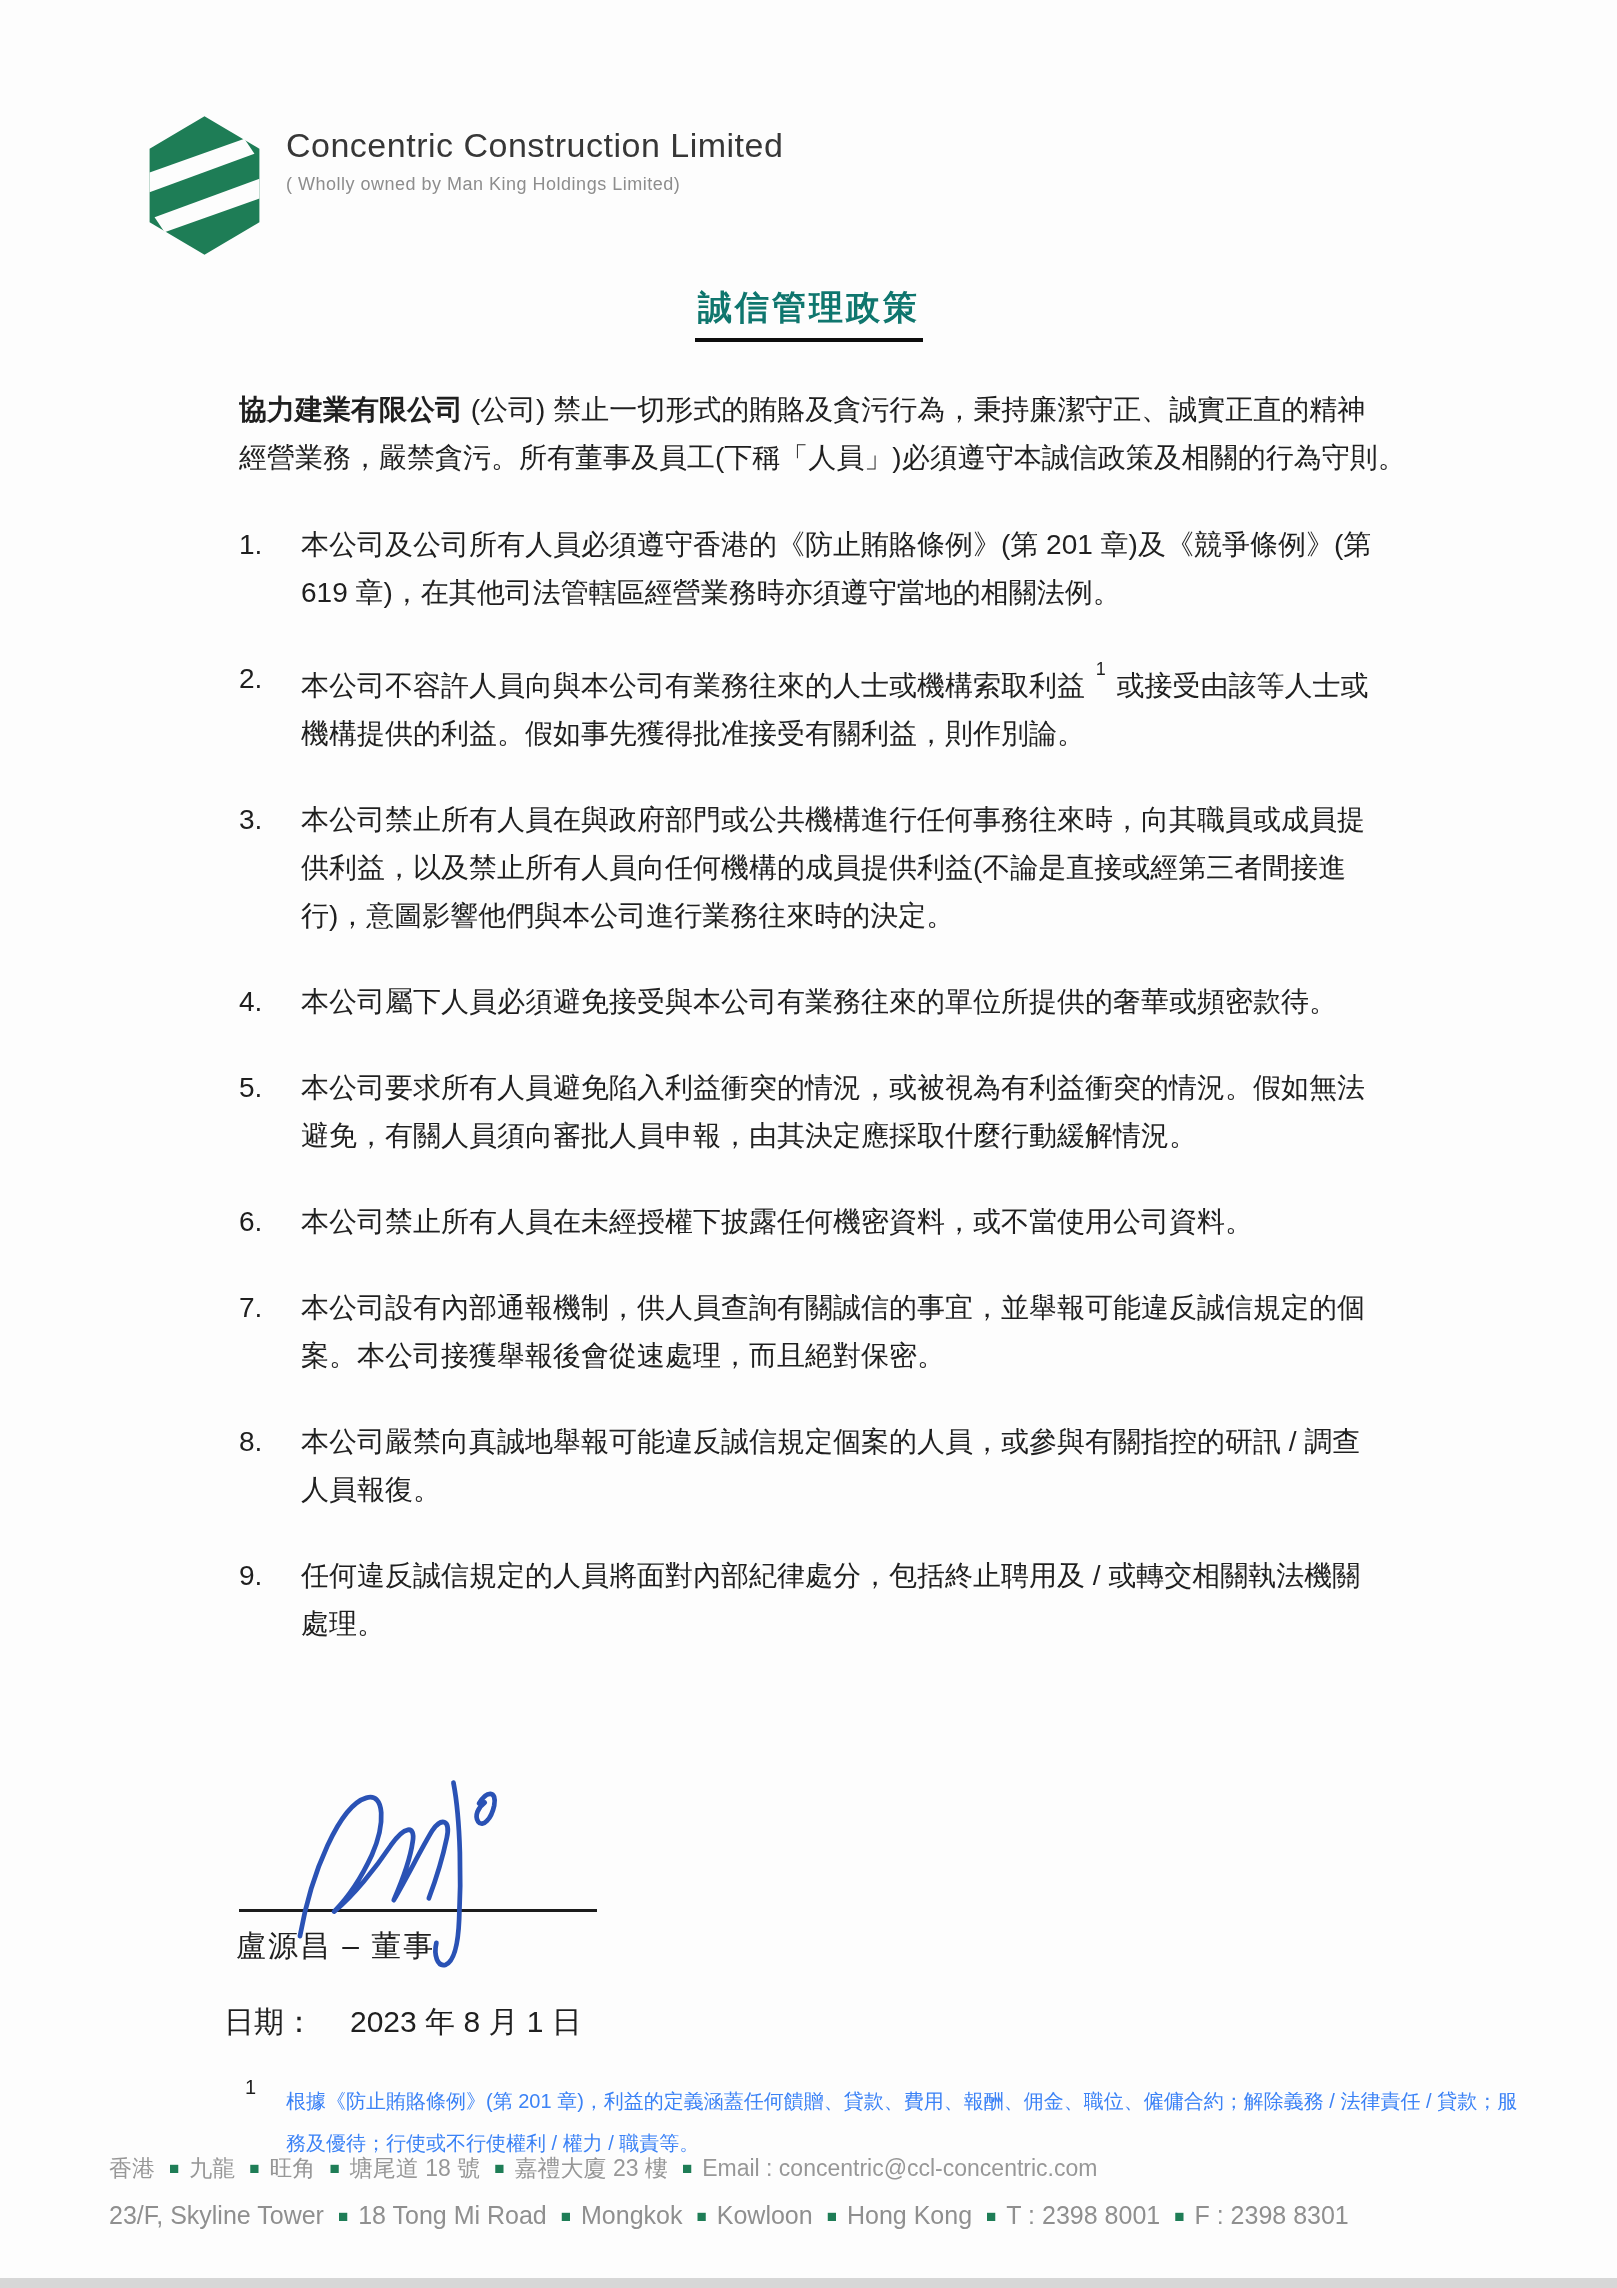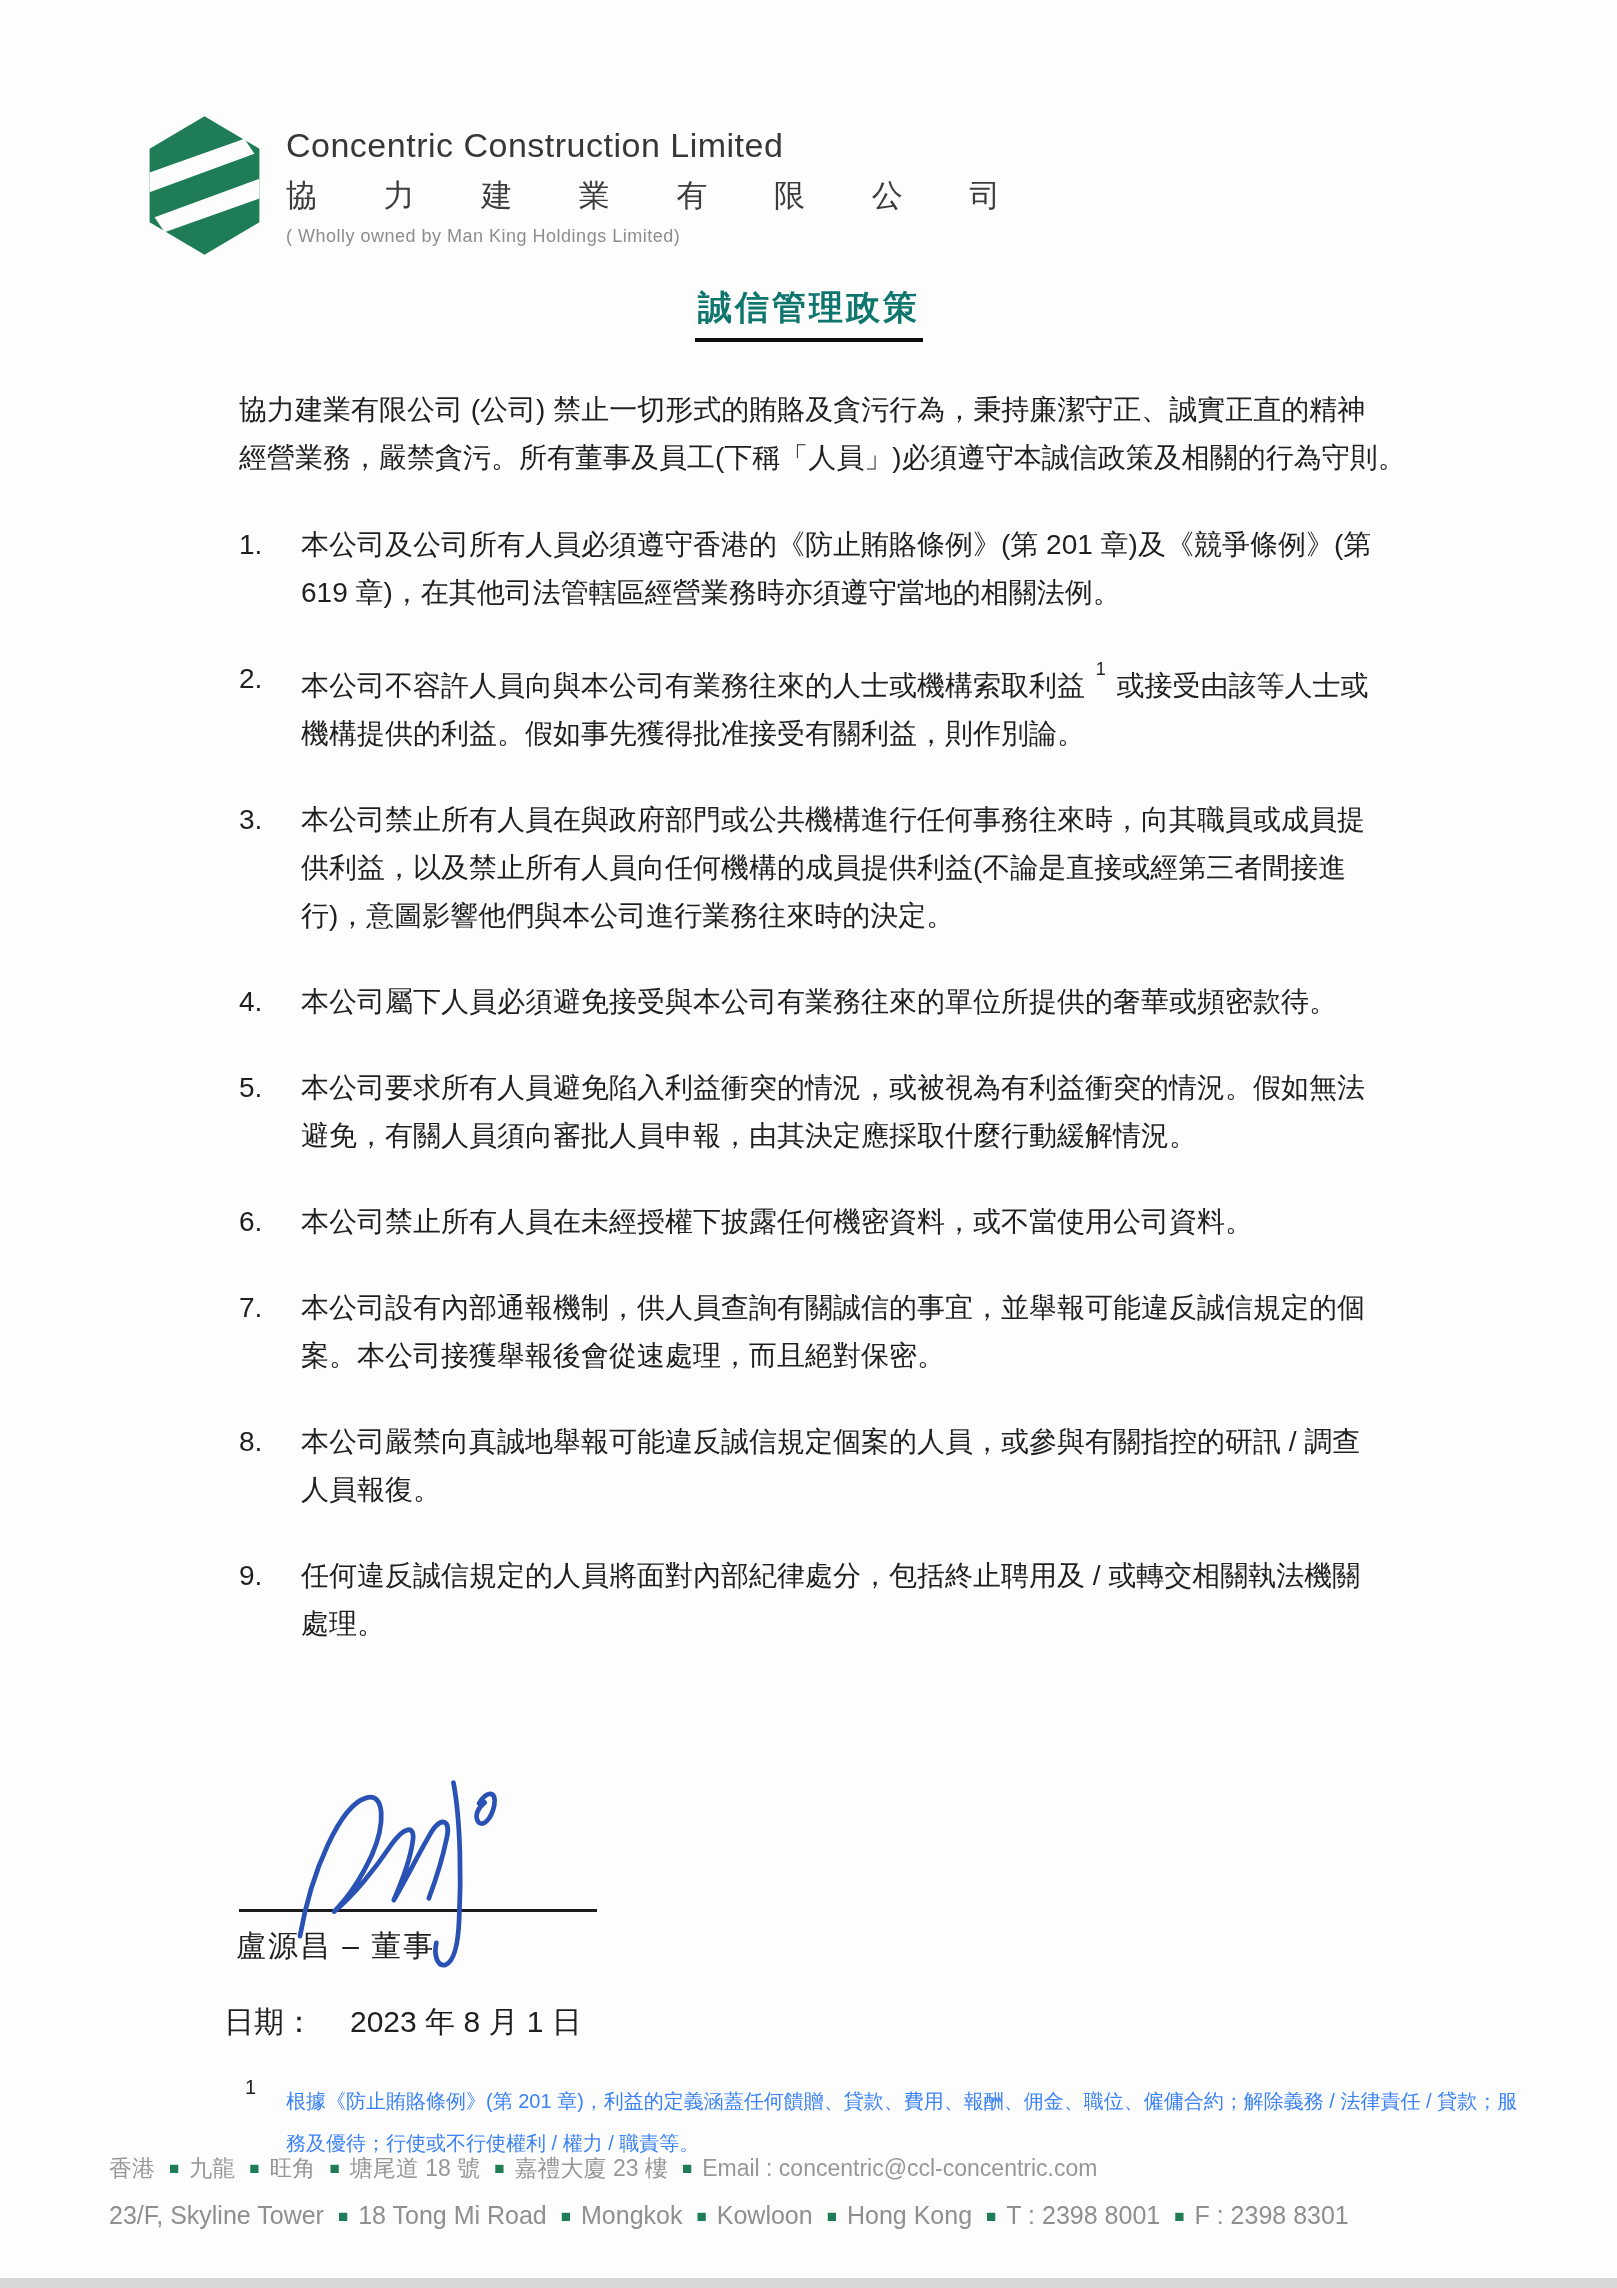--- a/index.html
+++ b/index.html
@@ -14,21 +14,21 @@
   .co-note{font-size:18px;color:#8d8d8d;margin-top:9px;letter-spacing:0.5px;}
 
   
   .doc-title{position:absolute;left:50%;transform:translateX(-50%);top:285px;
              font-size:34px;font-weight:700;letter-spacing:3px;color:#0f766e;
              border-bottom:4px solid #0d0d0d;padding:0 3px 7px 3px;white-space:nowrap;}
 
   
   .pre{white-space:pre-line;}
   .intro{position:absolute;left:239px;width:1313px;top:386px;font-size:28px;line-height:48px;}
-  .intro b{font-weight:400;}
+  .intro b{font-weight:700;}
   .items{position:absolute;left:239px;width:1313px;top:521px;}
   .item{display:flex;margin-bottom:38px;font-size:28px;line-height:48px;}
   .item .num{flex:0 0 62px;}
   .item .txt{flex:1;white-space:pre-line;}
   sup.ref{font-size:18px;position:relative;top:-10px;margin:0 3px;}
 
   
   .sig-line{position:absolute;left:239px;top:1909px;width:358px;border-top:3px solid #1c1c1c;}
   .sig-svg{position:absolute;left:281px;top:1777px;width:235px;height:199px;}
   .sig-name{position:absolute;left:236px;top:1926px;font-size:30px;letter-spacing:2px;}
@@ -51,21 +51,20 @@
 
 <div class="page">
 
   <svg class="logo" viewBox="0 0 100 113">
     <path d="M50 1 L94 27 L94 86 L50 112 L6 86 L6 27 Z" fill="#1e7d56"></path>
     <path d="M6 46 L82 19 L90 31 L6 62 Z" fill="#fdfdfd"></path>
     <path d="M94 67 L18 94 L10 82 L94 51 Z" fill="#fdfdfd"></path>
   </svg>
   <div class="co-block">
     <div class="co-en">Concentric Construction Limited</div>
-    <div class="co-zh">協 力 建 業 有 限 公 司</div>
     <div class="co-note">( Wholly owned by Man King Holdings Limited)</div>
   </div>
 
   <div class="doc-title">誠信管理政策</div>
 
   <div class="intro"><b>協力建業有限公司</b><span class="pre"> (公司) 禁止一切形式的賄賂及貪污行為，秉持廉潔守正、誠實正直的精神
 經營業務，嚴禁貪污。所有董事及員工(下稱「人員」)必須遵守本誠信政策及相關的行為守則。</span></div>
 
   <div class="items" id="items-list">
       <div class="item">

